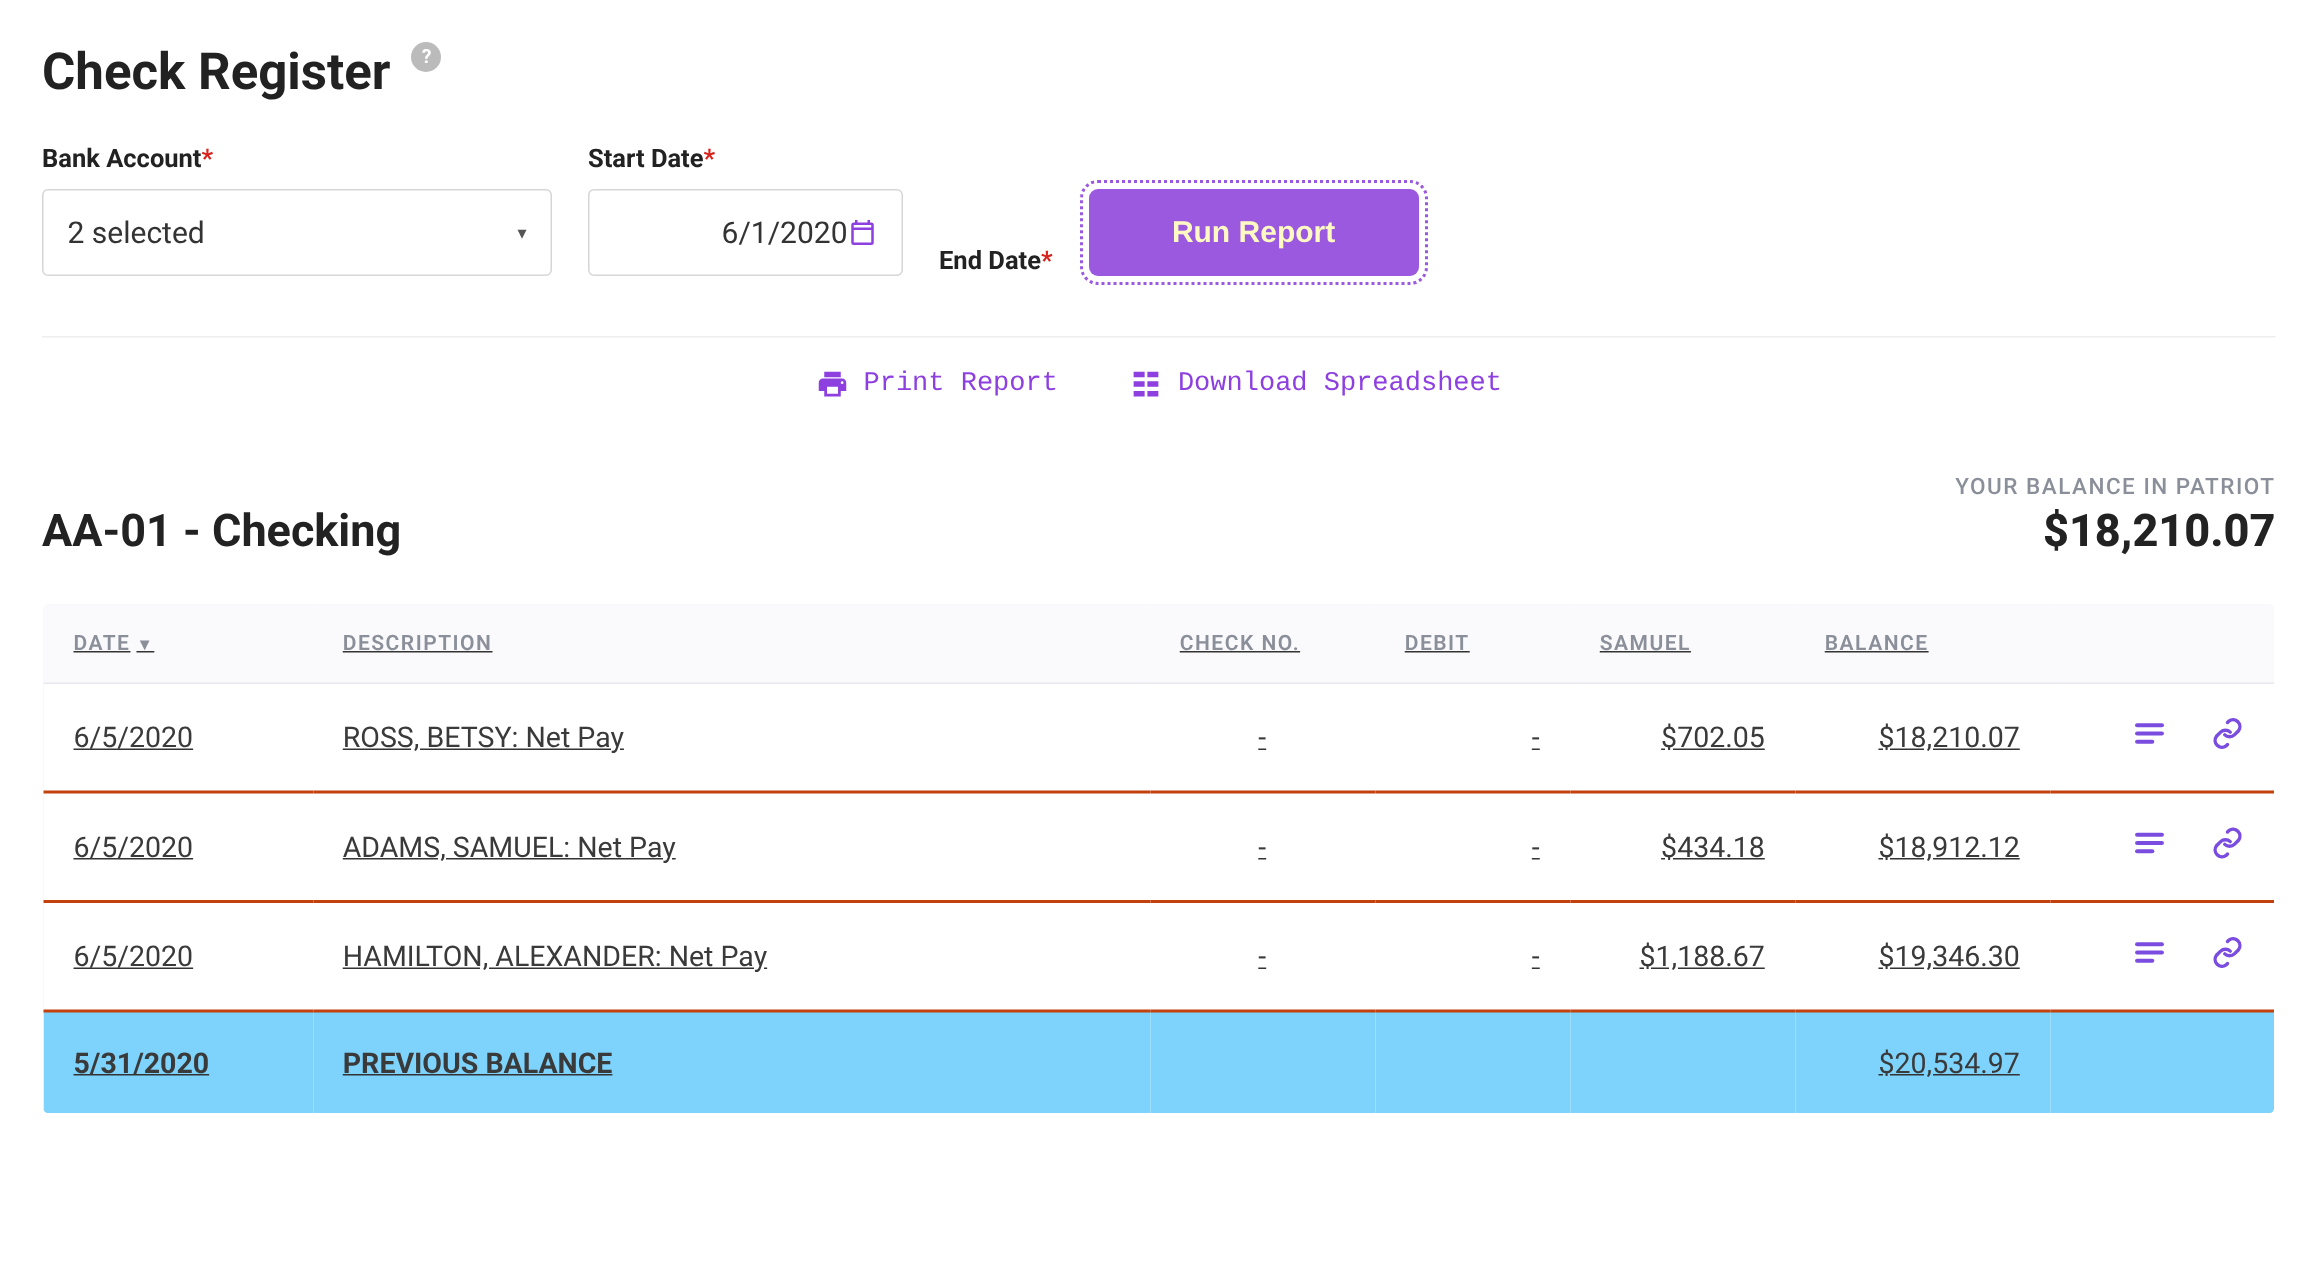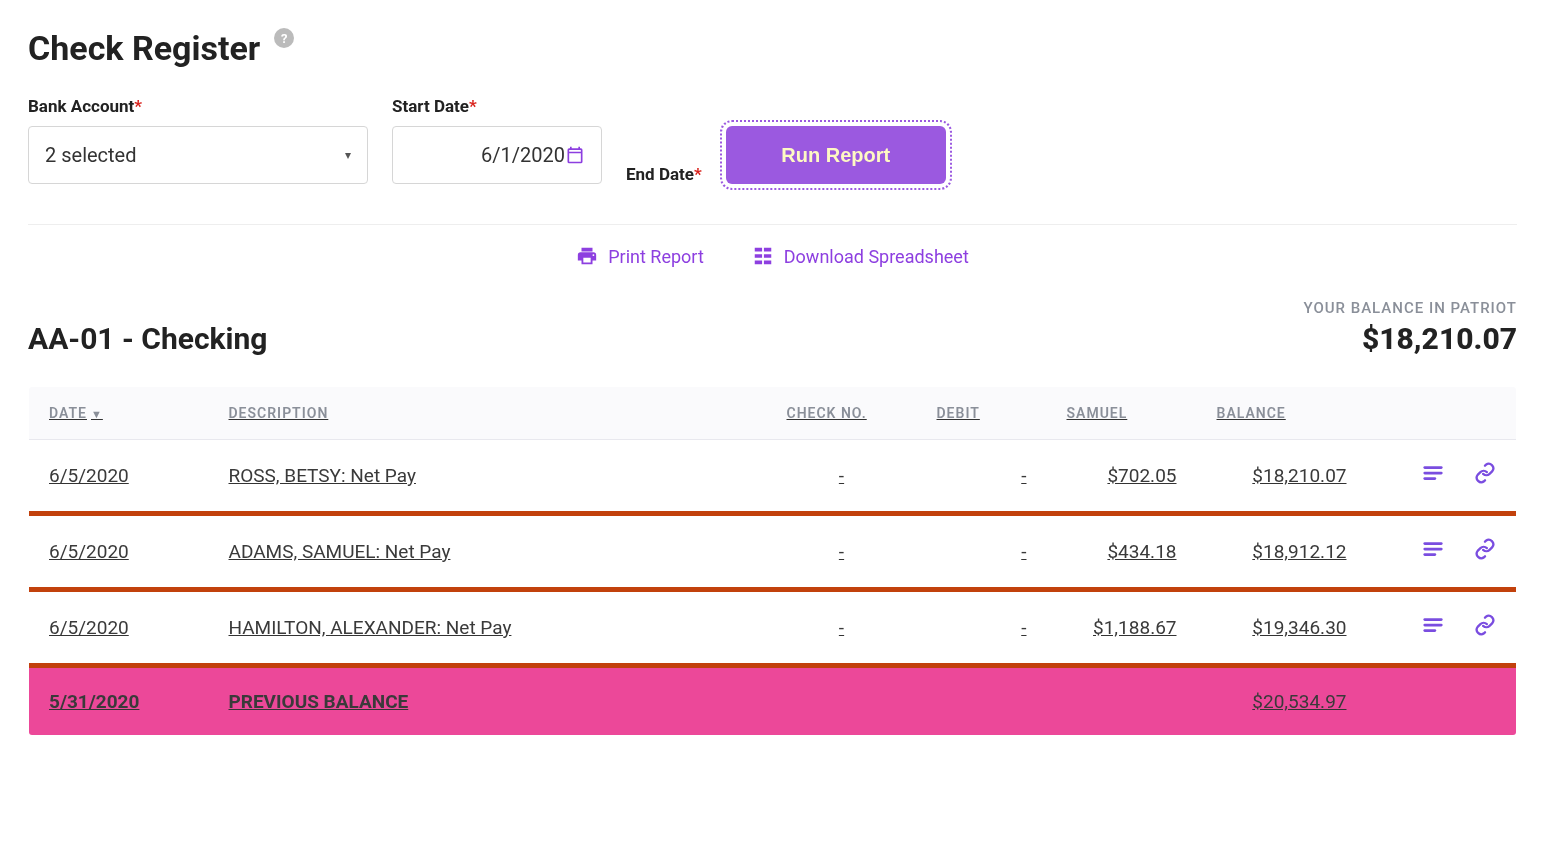--- a/index.html
+++ b/index.html
@@ -34,21 +34,22 @@
     }
     .run-btn {
       height: 58px; min-width: 220px; border-radius: 6px;
       background: #9b59e0; color: #fef9c3; font-size: 20px; font-weight: 700;
       border: none; cursor: pointer;
       outline: 2px dotted #9b59e0; outline-offset: 4px;
     }
     .actions-bar {
       border-top: 1px solid #eee; padding-top: 20px;
       display: flex; justify-content: center; gap: 48px;
-      margin-bottom: 32px;
+      margin-bottom: 48px;
+      font-family: Liberation Mono, monospace;
     }
     .action-link {
       display: inline-flex; align-items: center; gap: 10px;
       color: #8d3fe0; font-size: 18px; text-decoration: none;
     }
     .action-icon { width: 22px; height: 22px; color: #8d3fe0; }
     .account-heading-row {
       display: flex; align-items: flex-end; justify-content: space-between;
       margin-bottom: 30px;
     }
@@ -57,29 +58,29 @@
     .balance-label { font-size: 15px; letter-spacing: 1px; color: #8a8f99; font-weight: 500; margin-bottom: 4px; }
     .balance-value { font-size: 30px; font-weight: 800; color: #222; }
     .register-table { width: 100%; border: 1px solid #e8e8ee; border-radius: 4px; border-collapse: collapse; overflow: hidden; text-decoration: underline;}
     .register-table thead th {
       text-align: left; font-size: 14px; font-weight: 600;
       color: #8a8f99; letter-spacing: 1px; padding: 18px 20px;
       background: #fafafc; border-bottom: 1px solid #e8e8ee;
     }
     .register-table td {
       padding: 22px 20px; font-size: 19px; color: #3a3a3a;
-      border-bottom: 5px solid #c2410c;
+      border-bottom: 2px solid #c2410c;
     }
     .register-table tbody tr:last-child td { border-bottom: none; }
     .right { text-align: right; }
     .center { text-align: center; }
     .sort-arrow { font-size: 11px; margin-left: 4px; }
     .row-actions { display: inline-flex; gap: 30px; align-items: center; justify-content: flex-end;}
     .icon-purple { color: #7a4de0; width: 22px; height: 22px; display: inline-flex; }
-    .prev-balance-row td { background: #ec4899; font-weight: 700; }
+    .prev-balance-row td { background: #7dd3fc; font-weight: 700; }
     .prev-balance-row td.balance-cell { font-weight: 400; }
     .col-date { width: 180px; }
     .col-desc { width: auto; }
     .col-check { width: 150px; }
     .col-debit { width: 130px; }
     .col-credit { width: 150px; }
     .col-balance { width: 170px; }
     .col-actions { width: 150px; }
   </style>
 </head>

